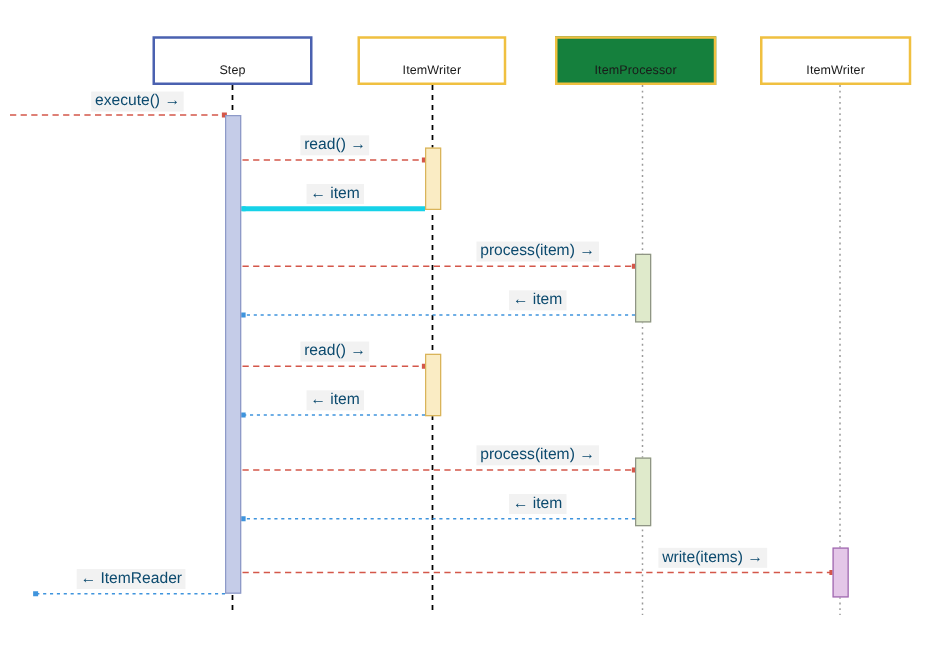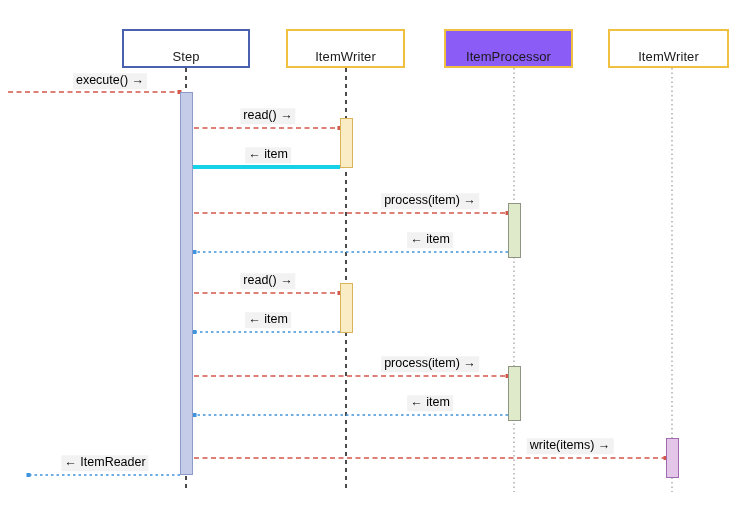--- a/index.html
+++ b/index.html
@@ -29,31 +29,31 @@
   .participant-box {
     position: absolute;
     box-sizing: border-box;
     background: #ffffff;
     border: 2px solid #cccccc;
     display: flex;
     align-items: center;
     justify-content: center;
   }
   .participant-label {
-    font-size: 13px;
+    font-size: 10px;
     color: #1a1a1a;
     letter-spacing: 0.1px;
     line-height: 1;
     white-space: nowrap;
     margin-top: 16px;
   }
   .msg-label {
     position: absolute;
     font-size: 12.5px;
-    color: #000000;
+    color: #0c4a6e;
     background: #f2f2f2;
     padding: 1px 3px;
     white-space: nowrap;
     line-height: 1.1;
     transform: translate(-50%, -100%);
   }
   .activation {
     position: absolute;
     box-sizing: border-box;
   }
@@ -96,21 +96,21 @@
       </g>
   </svg>
 
   <div id="participants-group">
       <div class="participant-box" style="left: 122px; top: 29px; width: 128px; height: 39px; border-color: rgb(74, 97, 176); background: rgb(255, 255, 255);">
         <span class="participant-label">Step</span>
       </div>
       <div class="participant-box" style="left: 286px; top: 29px; width: 119px; height: 39px; border-color: rgb(240, 192, 64); background: rgb(255, 255, 255);">
         <span class="participant-label">ItemWriter</span>
       </div>
-      <div class="participant-box" style="left: 444px; top: 29px; width: 129px; height: 39px; border-color: rgb(240, 192, 64); background: #8b5cf6;">
+      <div class="participant-box" style="left: 444px; top: 29px; width: 129px; height: 39px; border-color: rgb(240, 192, 64); background: #15803d;">
         <span class="participant-label">ItemProcessor</span>
       </div>
       <div class="participant-box" style="left: 608px; top: 29px; width: 121px; height: 39px; border-color: rgb(240, 192, 64); background: rgb(255, 255, 255);">
         <span class="participant-label">ItemWriter</span>
       </div>
     </div>
   <div id="activations-group">
       <div class="activation" style="left: 180px; top: 92px; width: 13px; height: 383px; background: rgb(197, 204, 232); border: 1px solid rgb(142, 154, 200);"></div>
       <div class="activation" style="left: 340px; top: 118px; width: 13px; height: 50px; background: rgb(250, 236, 196); border: 1px solid rgb(217, 180, 90);"></div>
       <div class="activation" style="left: 508px; top: 203px; width: 13px; height: 55px; background: rgb(223, 234, 203); border: 1px solid rgb(143, 149, 133);"></div>

